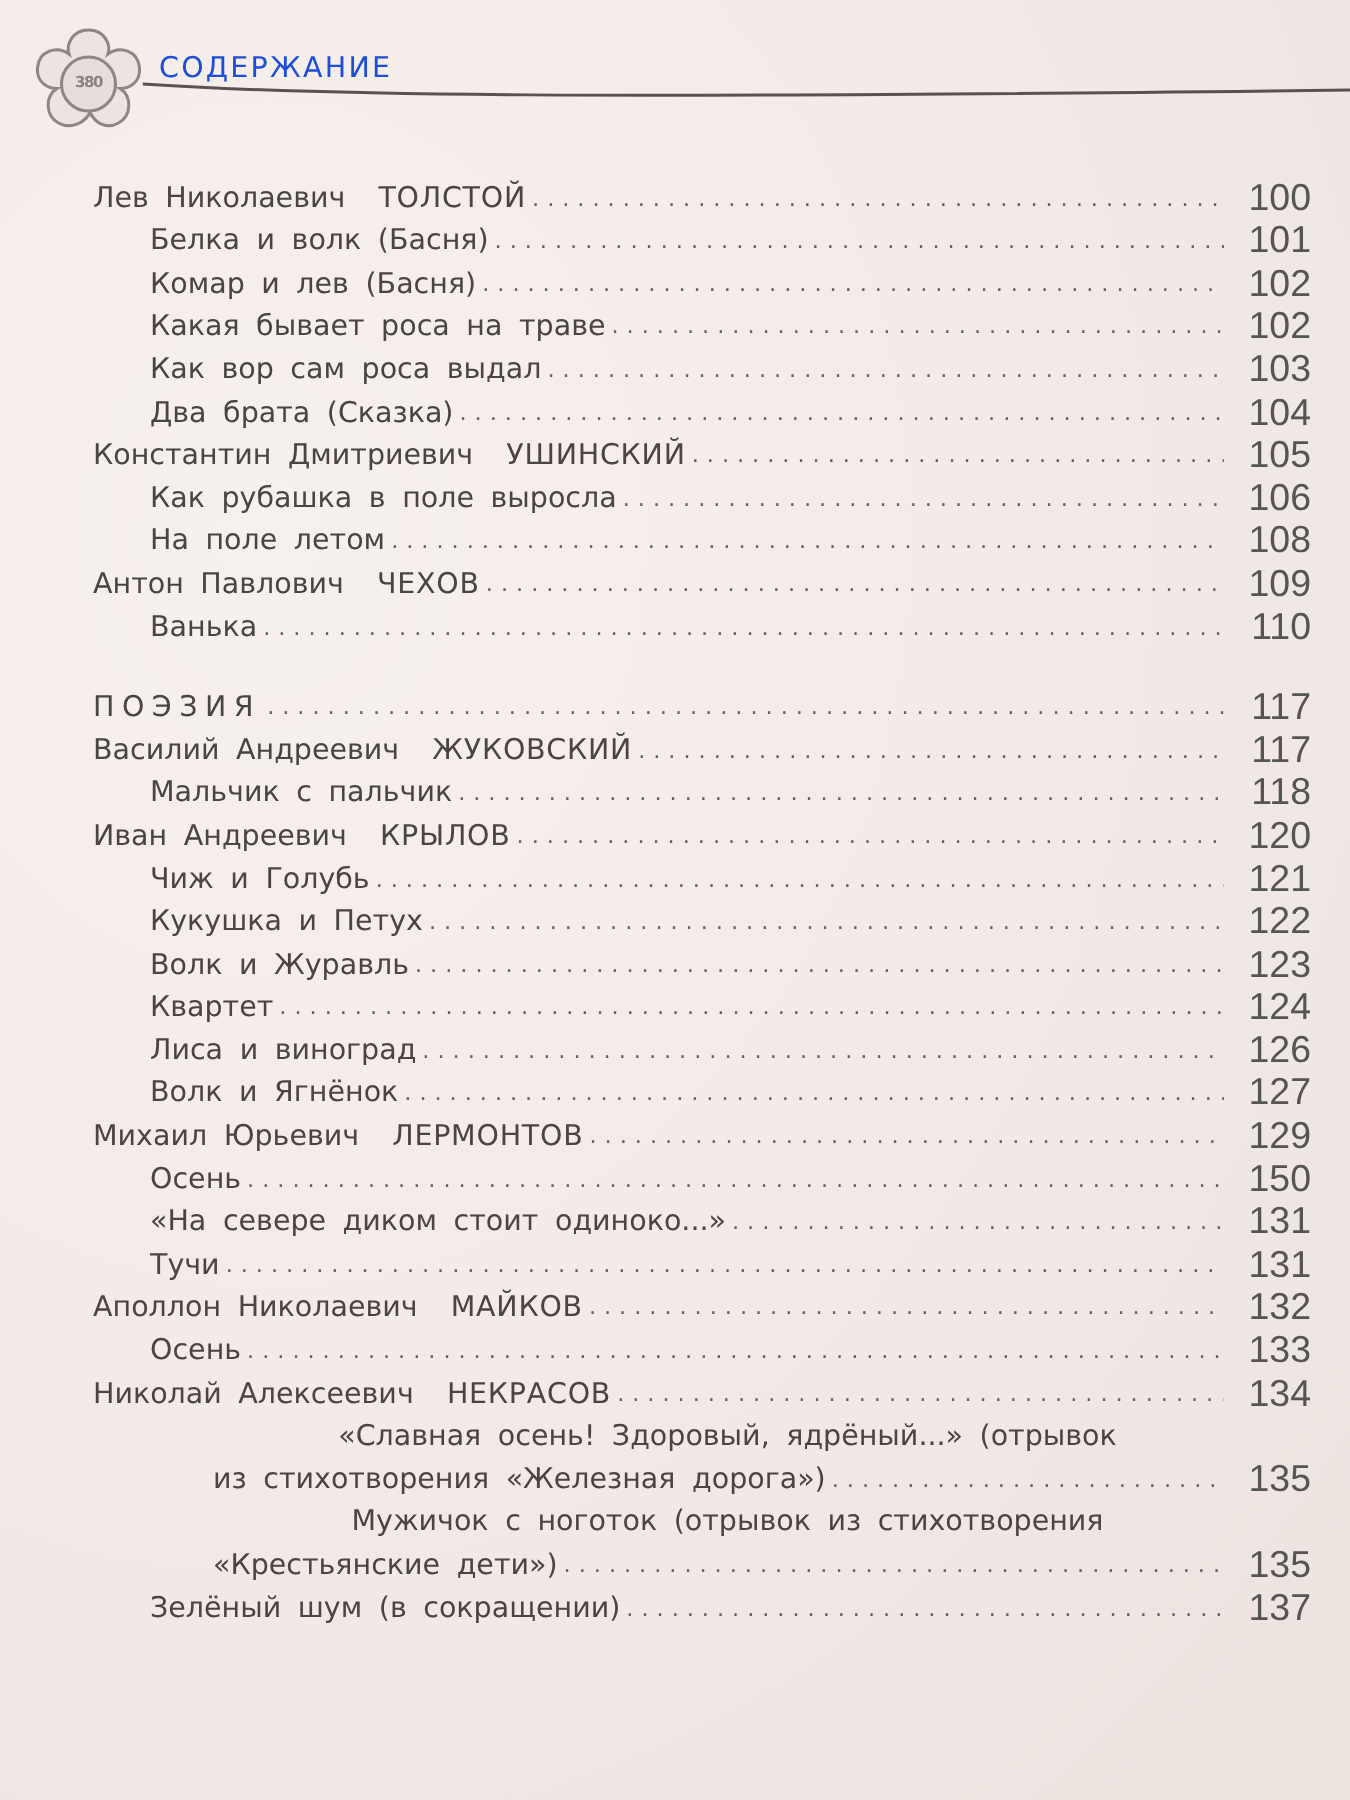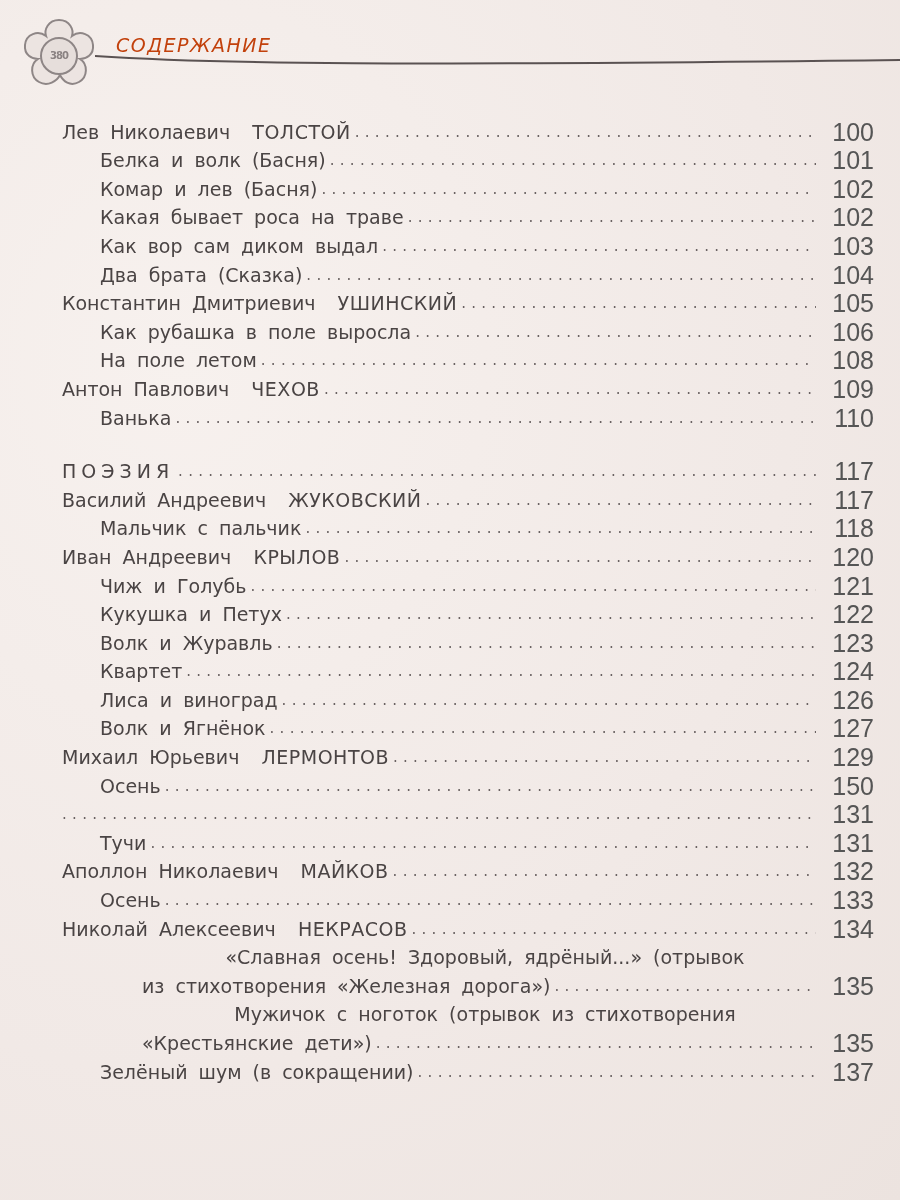--- a/index.html
+++ b/index.html
@@ -12,22 +12,22 @@
     position: relative;
   }
   .header { position: absolute; left: 0; top: 0; width: 900px; height: 100px; }
   .flower { position: absolute; left: 18px; top: 14px; width: 82px; height: 82px; }
   .page-num {
     position: absolute; left: 18px; top: 14px; width: 82px; height: 82px;
     display: flex; align-items: center; justify-content: center;
     font-size: 10px; color: #8a8282; letter-spacing: -1px; font-weight: bold;
   }
   .header-title {
-    position: absolute; left: 116px; top: 34px;
-    font-size: 19px; letter-spacing: 1.5px; color: #c2410c; font-style: italic;
+    position: absolute; left: 106px; top: 34px;
+    font-size: 19px; letter-spacing: 1.5px; color: #1d4ed8;
   }
   .header-line { position: absolute; left: 95px; top: 50px; width: 805px; height: 20px; }
 
   .toc { position: absolute; left: 62px; top: 114px; width: 812px; }
   .row {
     position: relative; height: 28.6px; display: flex; align-items: flex-end;
     font-size: 19px; line-height: 22px; word-spacing: 5px;
   }
   .row .label { white-space: nowrap; background: transparent; padding-right: 4px; }
   .row .dots {
@@ -76,21 +76,21 @@
     <span class="label">Комар и лев (Басня)</span>
     <span class="dots">................................................................................................................</span>
     <span class="page">102</span>
   </div>
   <div class="row sub">
     <span class="label">Какая бывает роса на траве</span>
     <span class="dots">................................................................................................................</span>
     <span class="page">102</span>
   </div>
   <div class="row sub">
-    <span class="label">Как вор сам диком выдал</span>
+    <span class="label">Как вор сам роса выдал</span>
     <span class="dots">................................................................................................................</span>
     <span class="page">103</span>
   </div>
   <div class="row sub">
     <span class="label">Два брата (Сказка)</span>
     <span class="dots">................................................................................................................</span>
     <span class="page">104</span>
   </div>
 
   <div class="row">
@@ -179,20 +179,21 @@
     <span class="label"><span>Михаил Юрьевич</span>&nbsp;&nbsp;<span class="author-surname">ЛЕРМОНТОВ</span></span>
     <span class="dots">................................................................................................................</span>
     <span class="page">129</span>
   </div>
   <div class="row sub">
     <span class="label">Осень</span>
     <span class="dots">................................................................................................................</span>
     <span class="page">150</span>
   </div>
   <div class="row sub">
+    <span class="label">«На севере диком стоит одиноко...»</span>
     <span class="dots">................................................................................................................</span>
     <span class="page">131</span>
   </div>
   <div class="row sub">
     <span class="label">Тучи</span>
     <span class="dots">................................................................................................................</span>
     <span class="page">131</span>
   </div>
 
   <div class="row">

